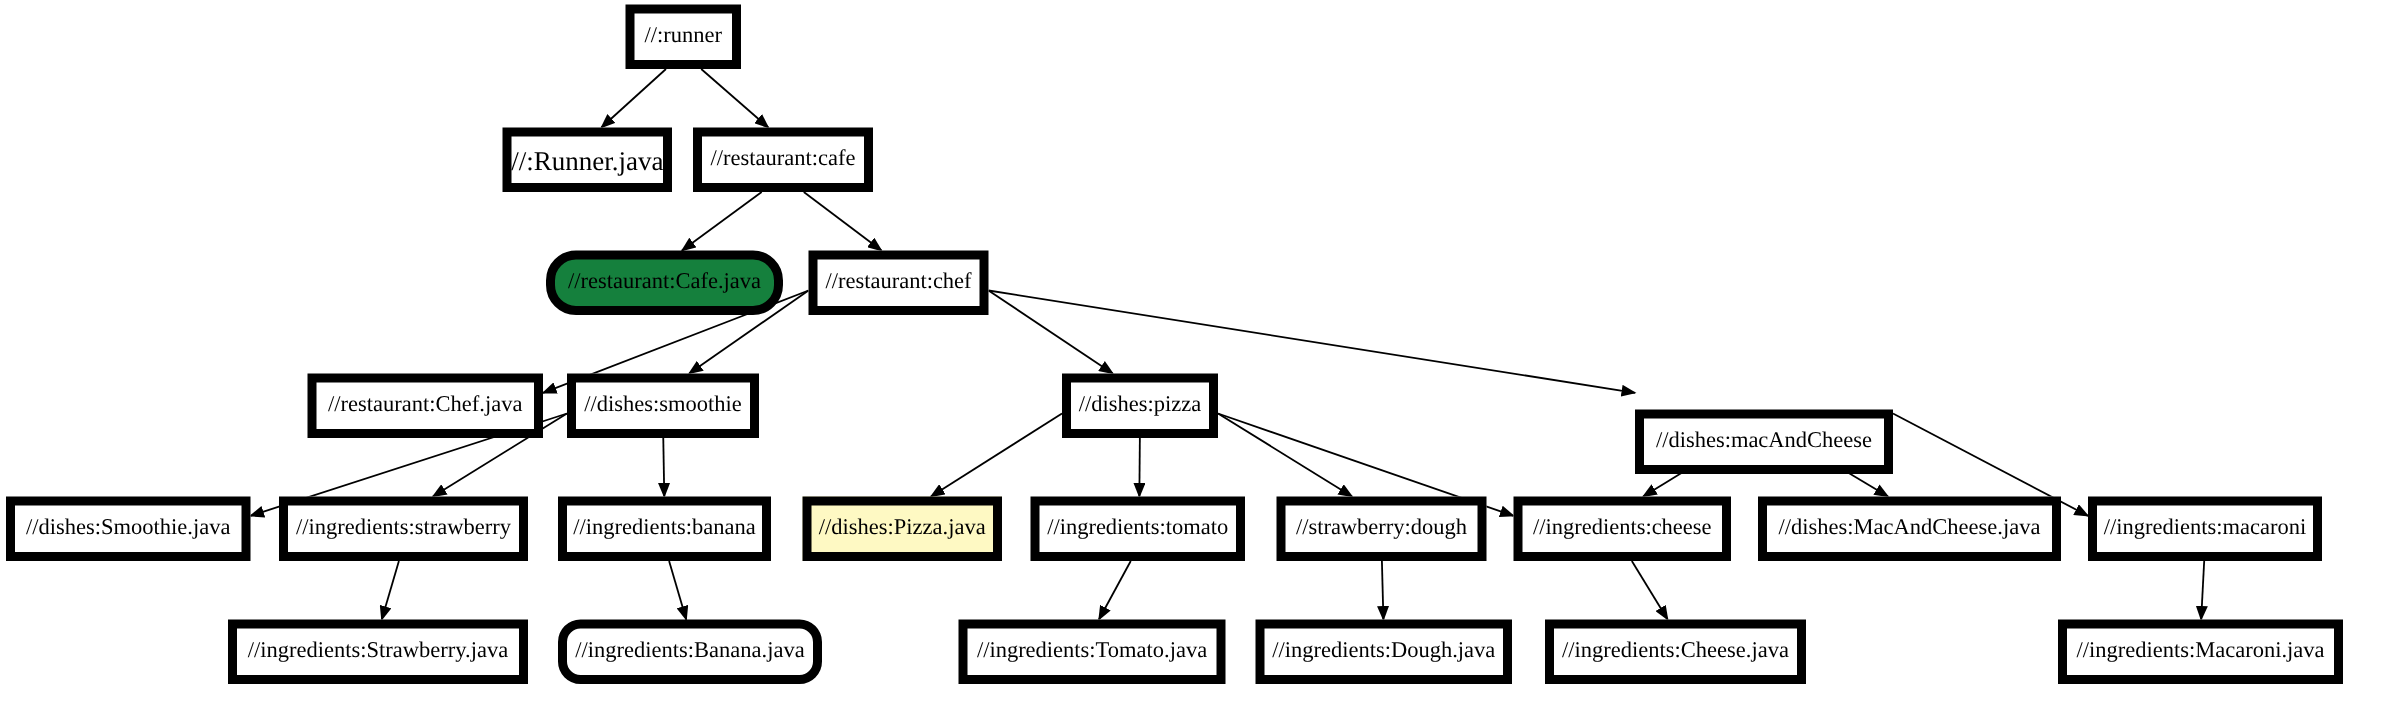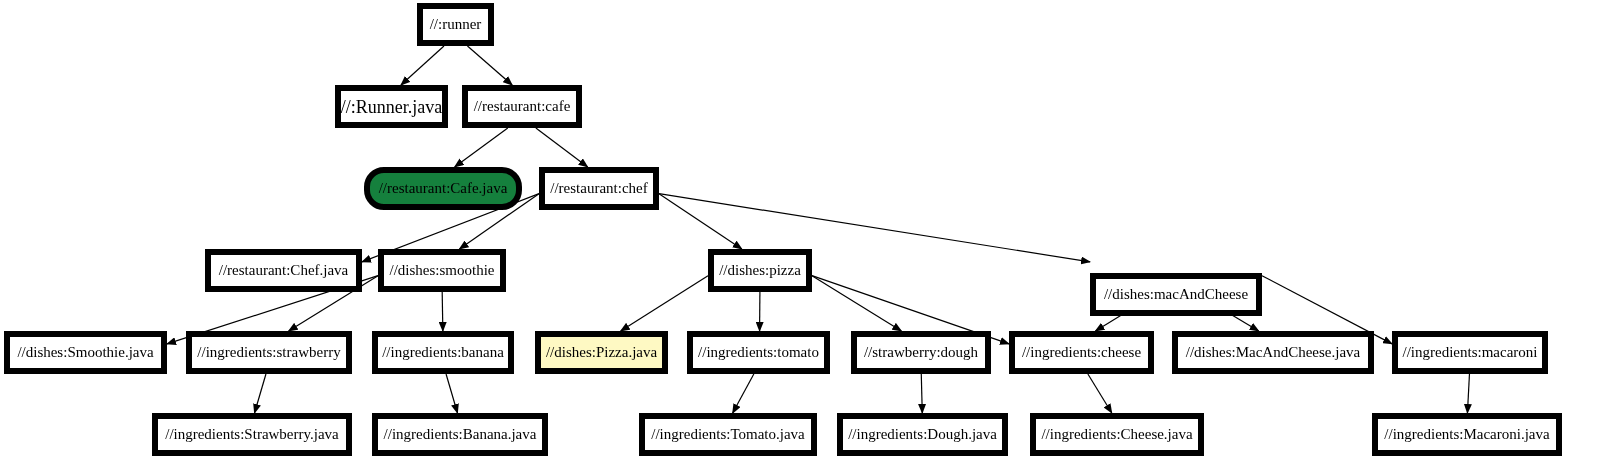--- a/index.html
+++ b/index.html
@@ -130,21 +130,21 @@
       </div>
       <div class="gnode" style="left: 1172px; top: 331px; width: 202px; height: 43px; background: rgb(255, 255, 255); border-color: rgb(0, 0, 0); font-size: 15px;">
         <span class="gnode-label">//dishes:MacAndCheese.java</span>
       </div>
       <div class="gnode" style="left: 1392px; top: 331px; width: 156px; height: 43px; background: rgb(255, 255, 255); border-color: rgb(0, 0, 0); font-size: 15px;">
         <span class="gnode-label">//ingredients:macaroni</span>
       </div>
       <div class="gnode" style="left: 152px; top: 413px; width: 200px; height: 43px; background: rgb(255, 255, 255); border-color: rgb(0, 0, 0); font-size: 15px; text-align: right;">
         <span class="gnode-label">//ingredients:Strawberry.java</span>
       </div>
-      <div class="gnode" style="left: 372px; top: 413px; width: 176px; height: 43px; background: rgb(255, 255, 255); border-color: rgb(0, 0, 0); font-size: 15px;">
+      <div class="gnode" style="left: 372px; top: 413px; width: 176px; height: 43px; background: rgb(255, 255, 255); border-color: rgb(0, 0, 0); font-size: 15px; border-radius: 15px;">
         <span class="gnode-label">//ingredients:Banana.java</span>
       </div>
       <div class="gnode" style="left: 639px; top: 413px; width: 178px; height: 43px; background: rgb(255, 255, 255); border-color: rgb(0, 0, 0); font-size: 15px;">
         <span class="gnode-label">//ingredients:Tomato.java</span>
       </div>
       <div class="gnode" style="left: 837px; top: 413px; width: 171px; height: 43px; background: rgb(255, 255, 255); border-color: rgb(0, 0, 0); font-size: 15px;">
         <span class="gnode-label">//ingredients:Dough.java</span>
       </div>
       <div class="gnode" style="left: 1030px; top: 413px; width: 174px; height: 43px; background: rgb(255, 255, 255); border-color: rgb(0, 0, 0); font-size: 15px;">
         <span class="gnode-label">//ingredients:Cheese.java</span>

